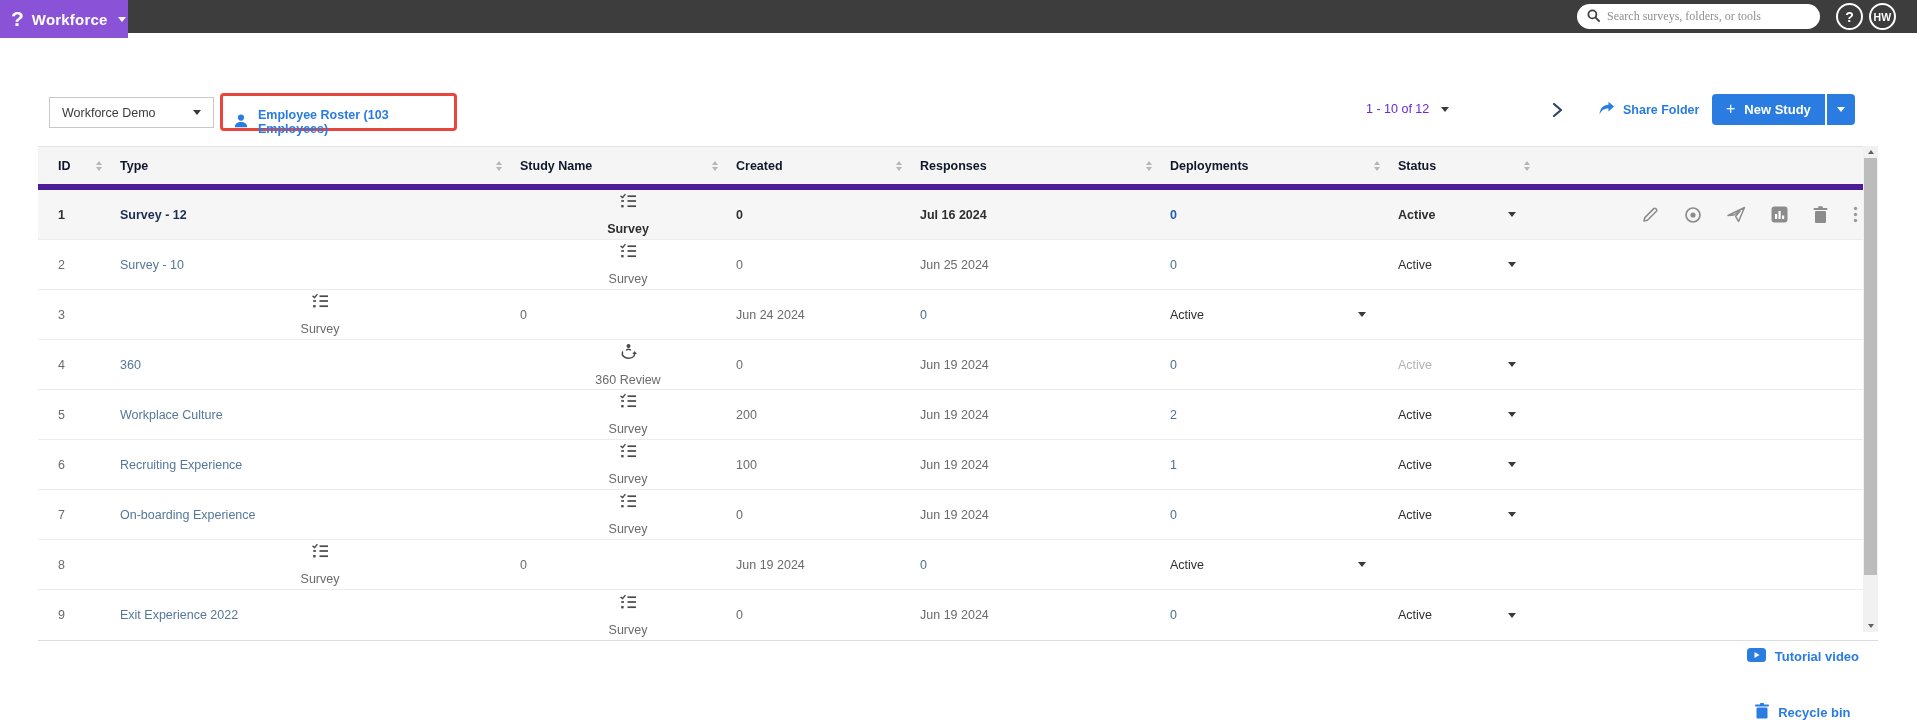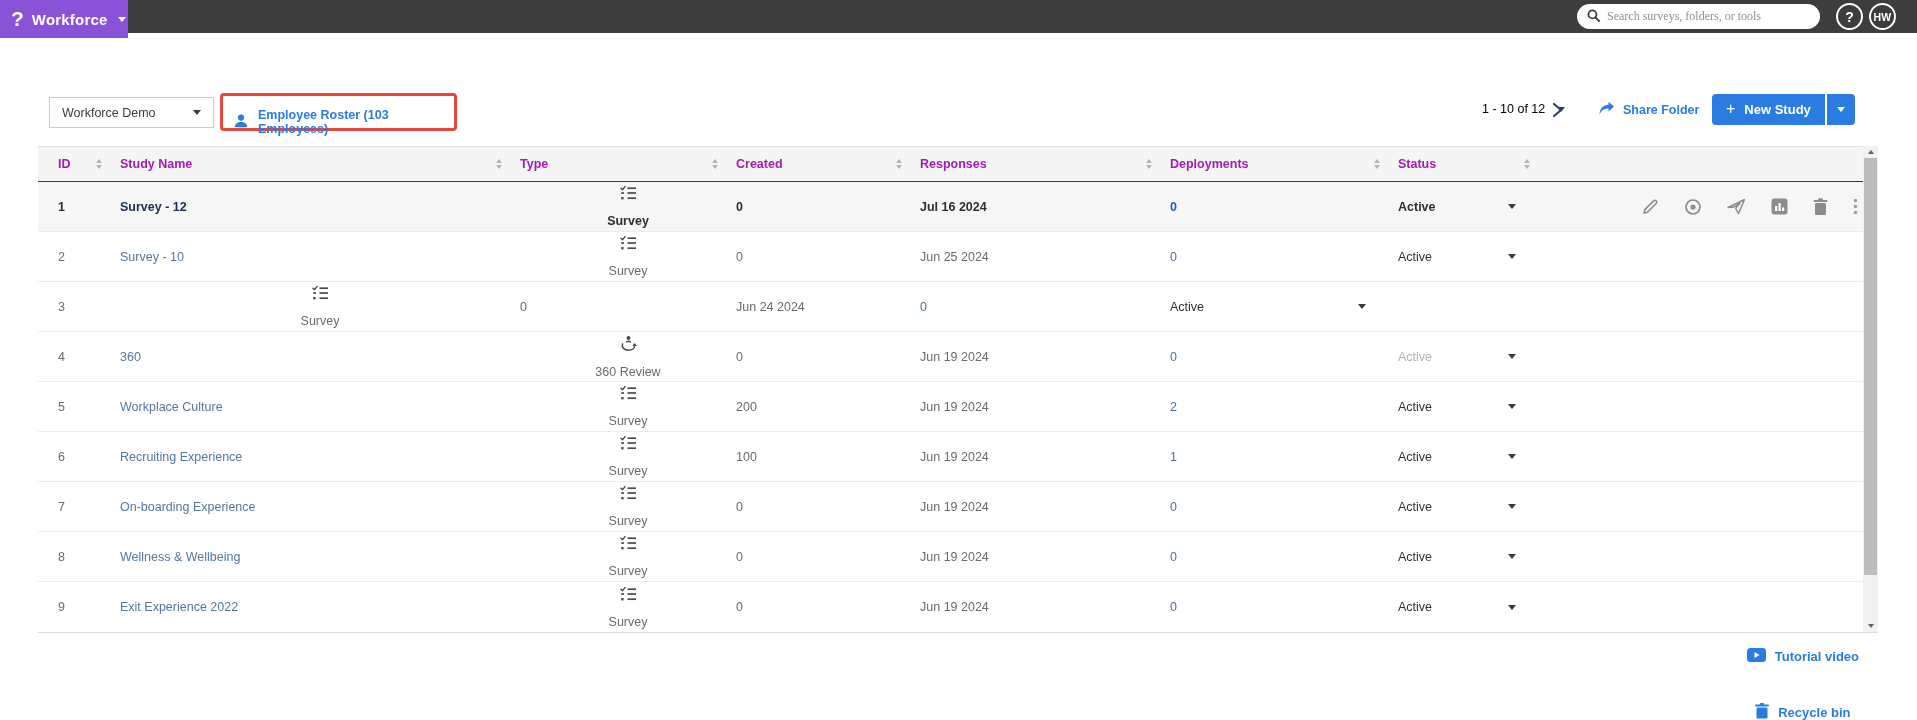--- a/index.html
+++ b/index.html
@@ -34,43 +34,43 @@
                    justify-content:space-between; padding:0 12px; cursor:pointer; }
   .folder-select .label { font-size:12.5px; color:#3a3a3a; }
   .folder-select .caret { color:#3a3a3a; }
 
   .highlight-box { position:absolute; left:220px; top:93px; width:237px; height:38px;
                    border:3px solid #e8463c; border-radius:4px; background:#fff;
                    display:flex; align-items:center; padding:0 10px; gap:9px; }
   .roster-link { display:flex; align-items:center; gap:9px; color:#2a7ce0; font-size:12.5px;
                  font-weight:600; cursor:pointer; text-decoration:none;margin-top:20px; }
 
-  .pagination { position:absolute; left:1482px; top:102px; display:flex; align-items:center; gap:12px;
-                font-size:12.5px; color:#000000; cursor:pointer; }
+  .pagination { position:absolute; left:1366px; top:102px; display:flex; align-items:center; gap:12px;
+                font-size:12.5px; color:#6d28d9; cursor:pointer; }
   .pagination .caret { color:#3a3a3a; }
   .next-page { position:absolute; left:1548px; top:101px; width:18px; height:18px; cursor:pointer; }
   .share-folder { position:absolute; left:1598px; top:101px; display:flex; align-items:center; gap:8px;
                   color:#2a7ce0; font-size:12.5px; font-weight:600; cursor:pointer; }
 
   .new-study-group { position:absolute; left:1712px; top:94px; height:31px; display:flex; gap:2px; }
   .new-study-main { background:#2a7ce0; color:#fff; border:none; border-radius:4px 0 0 4px; height:31px;
                     padding:0 14px; font-size:13px; font-weight:700; display:flex; align-items:center;
                     gap:9px; cursor:pointer; font-family:"Liberation Sans",sans-serif; }
   .new-study-plus { font-size:16px; font-weight:400; line-height:1; transform:translateY(-1px); }
   .new-study-caret { background:#2a7ce0; border:none; border-radius:0 4px 4px 0; width:28px; height:31px;
                      display:flex; align-items:center; justify-content:center; cursor:pointer; }
   .new-study-caret .caret { color:#fff; }
 
   
   .study-table { position:absolute; left:38px; top:146px; width:1840px; border-bottom:1px solid #dcdcdc; }
   .trow { display:grid; grid-template-columns:62px 400px 216px 184px 250px 228px 150px 1fr;
           align-items:center; padding-left:20px; height:50px; border-bottom:1px solid #ececec;
           background:#fff; font-size:12.5px; color:#6b6b6b; }
-  .thead { height:36px; background:#f5f5f5; border-top:1px solid #e3e3e3; border-bottom:1px solid #4c1d95;
-           font-weight:700; color:#a21caf; font-size:12.5px; }
+  .thead { height:44px; background:#f5f5f5; border-top:1px solid #e3e3e3; border-bottom:6px solid #4c1d95;
+           font-weight:700; color:#0f172a; font-size:12.5px; }
   .hcell { display:flex; align-items:center; justify-content:space-between; padding-right:18px;
            cursor:pointer; height:100%; }
   .sort { display:flex; flex-direction:column; gap:2px; }
   .sort .up { width:0;height:0;border-left:3.5px solid transparent;border-right:3.5px solid transparent;
               border-bottom:4px solid #b5b5b5; }
   .sort .dn { width:0;height:0;border-left:3.5px solid transparent;border-right:3.5px solid transparent;
               border-top:4px solid #b5b5b5; }
 
   .trow:last-child { border-bottom:none; }
   .trow.emphasis { background:#f6f6f6; color:#2f2f2f; font-weight:700; }
@@ -183,28 +183,28 @@
   <div class="study-table">
     <div class="trow thead">
       <div class="hcell">
         <span>ID</span>
         <span class="sort">
             <span class="up"></span>
             <span class="dn"></span>
           </span>
       </div>
       <div class="hcell">
-        <span>Study Name</span>
+        <span>Type</span>
         <span class="sort">
             <span class="up"></span>
             <span class="dn"></span>
           </span>
       </div>
       <div class="hcell">
-        <span>Type</span>
+        <span>Study Name</span>
         <span class="sort">
             <span class="up"></span>
             <span class="dn"></span>
           </span>
       </div>
       <div class="hcell">
         <span>Created</span>
         <span class="sort">
             <span class="up"></span>
             <span class="dn"></span>
@@ -708,23 +708,20 @@
         <svg width="5" height="17" viewBox="0 0 5 17">
                 <circle cx="2.5" cy="2.5" r="1.7" fill="#9a9a9a"></circle>
                 <circle cx="2.5" cy="8.5" r="1.7" fill="#9a9a9a"></circle>
                 <circle cx="2.5" cy="14.5" r="1.7" fill="#9a9a9a"></circle>
               </svg>
       </span>
     </div>
   </div>
         <div class="trow">
     <div class="cell c-id">8</div>
-    <div class="cell c-name">
-      <a class="study-link">Wellness &amp; Wellbeing</a>
-    </div>
     <div class="cell c-type">
       <span class="type-ic">
         <svg width="17" height="16" viewBox="0 0 17 16">
                 <path d="M1 3.2 L2.6 4.6 L5 1.6" fill="none" stroke="#4a4a4a" stroke-width="1.5" stroke-linecap="round" stroke-linejoin="round"></path>
                 <line x1="7.5" y1="3.2" x2="16" y2="3.2" stroke="#4a4a4a" stroke-width="1.7"></line>
                 <line x1="1.2" y1="8" x2="4" y2="8" stroke="#4a4a4a" stroke-width="1.7"></line>
                 <line x1="7.5" y1="8" x2="16" y2="8" stroke="#4a4a4a" stroke-width="1.7"></line>
                 <rect x="1.2" y="12" width="2.4" height="2.4" fill="#4a4a4a"></rect>
                 <line x1="7.5" y1="13.2" x2="16" y2="13.2" stroke="#4a4a4a" stroke-width="1.7"></line>
               </svg>

